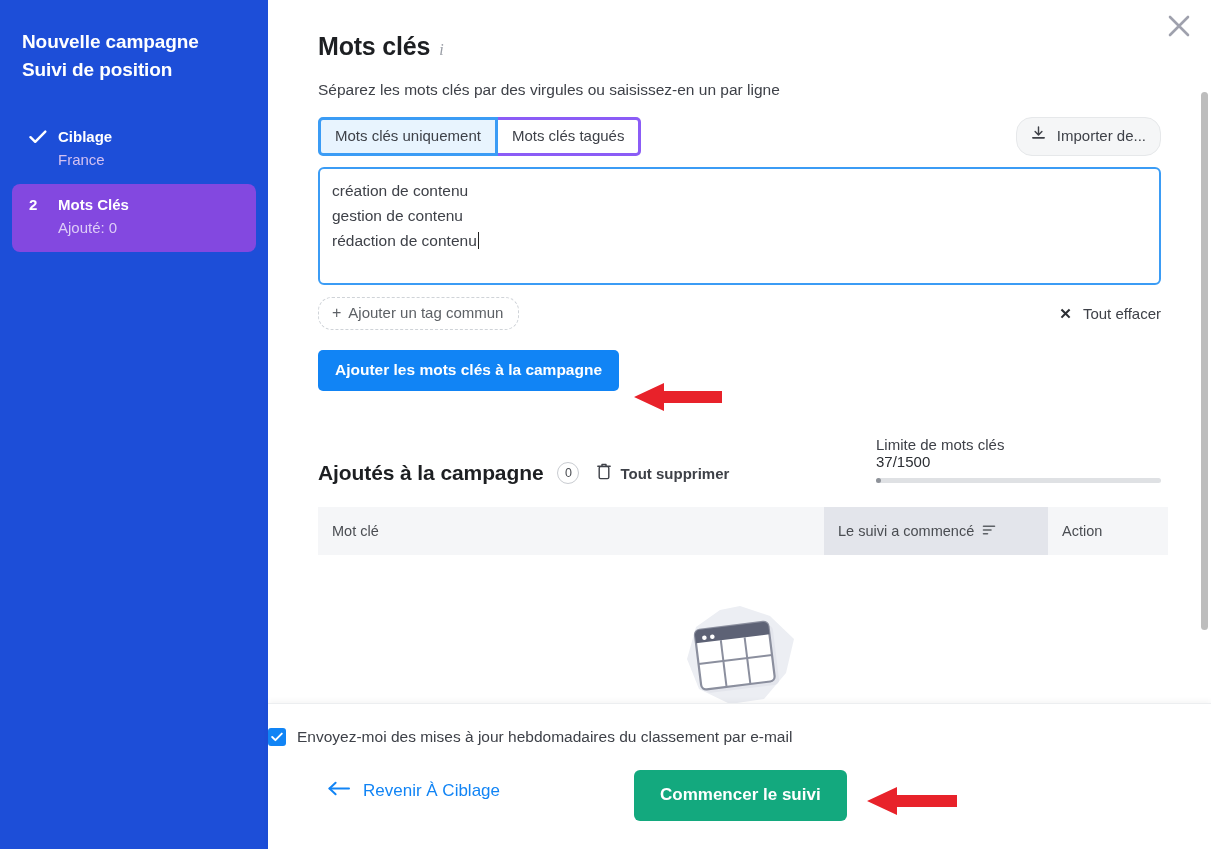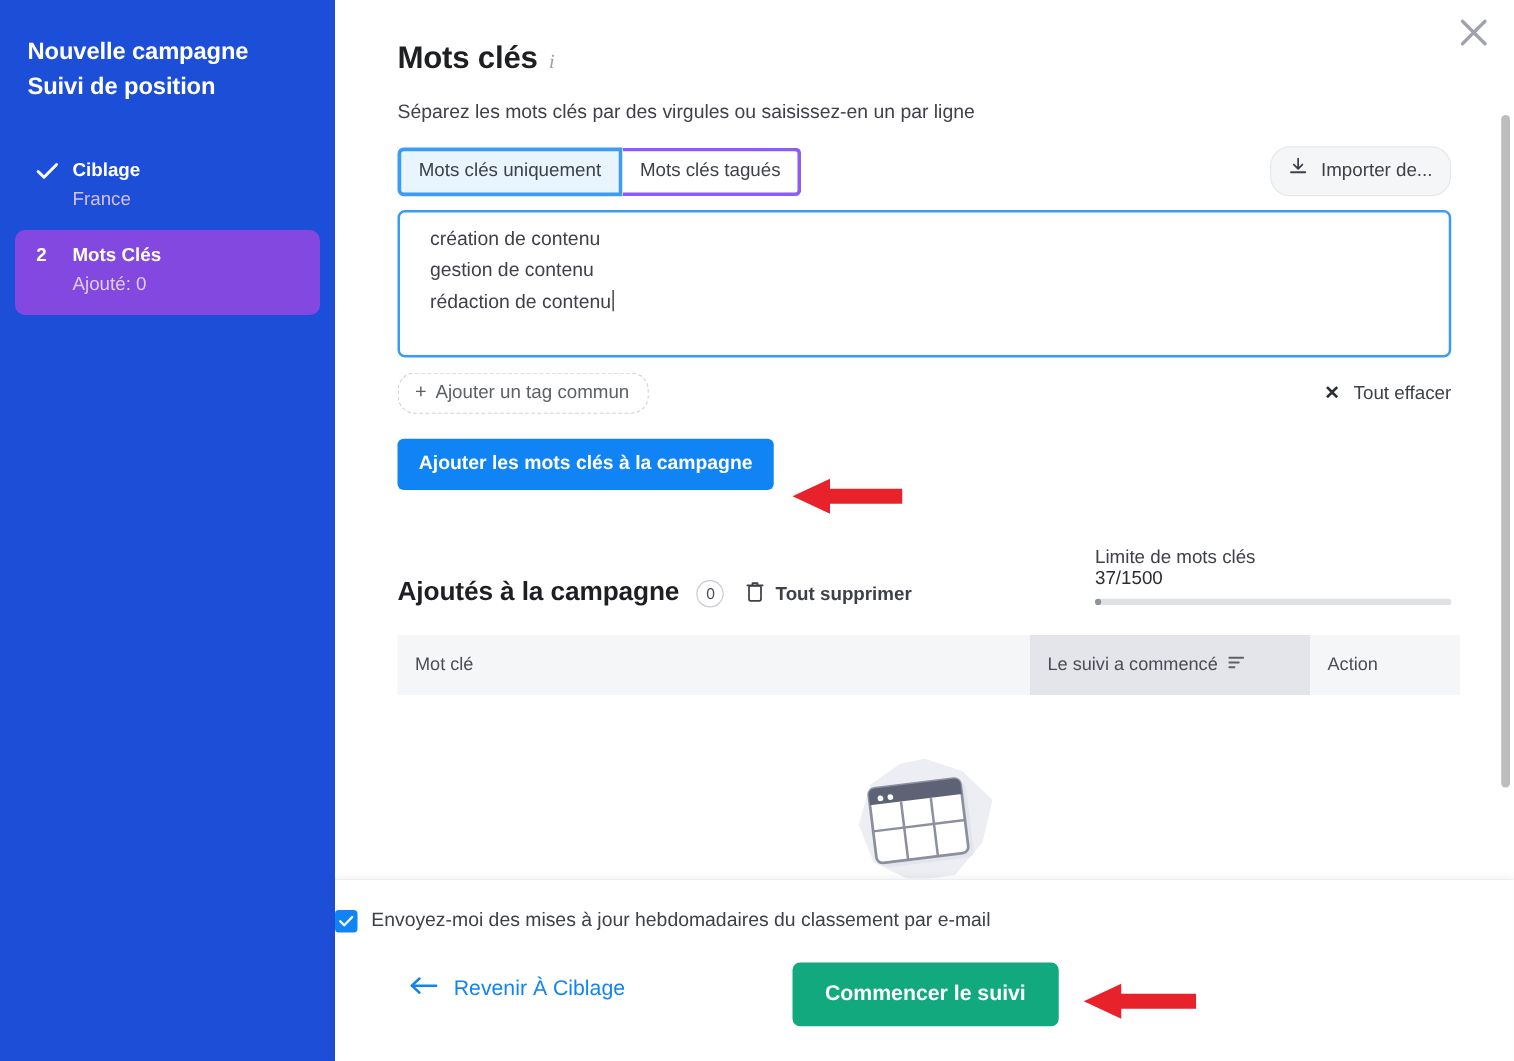--- a/index.html
+++ b/index.html
@@ -147,21 +147,21 @@
     cursor: pointer;
     line-height: 20px;
   }
 
   
   .kw-box {
     margin-top: 11px;
     height: 118px;
     border: 2px solid #3b9cf5;
     border-radius: 6px;
-    padding: 9px 24px;
+    padding: 9px 12px;
     background: #ffffff;
     position: relative;
     overflow: hidden;
   }
   .kw-line {
     font-size: 15.5px;
     color: #3e4148;
     line-height: 25px;
     white-space: pre;
   }
@@ -225,21 +225,21 @@
   .arrow-red { position: absolute; }
   .arrow-red svg { display: block; }
 
   
   .added-head {
     margin-top: 45px;
     display: flex;
     align-items: flex-end;
     justify-content: space-between;
   }
-  .added-left { display: flex; align-items: flex-end; gap: 14px; }
+  .added-left { display: flex; align-items: center; gap: 14px; }
   .added-title {
     font-size: 21px;
     font-weight: bold;
     color: #1d1f22;
     letter-spacing: -0.1px;
   }
   .count-pill {
     border: 1px solid #c9ccd1;
     border-radius: 11px;
     min-width: 22px;

